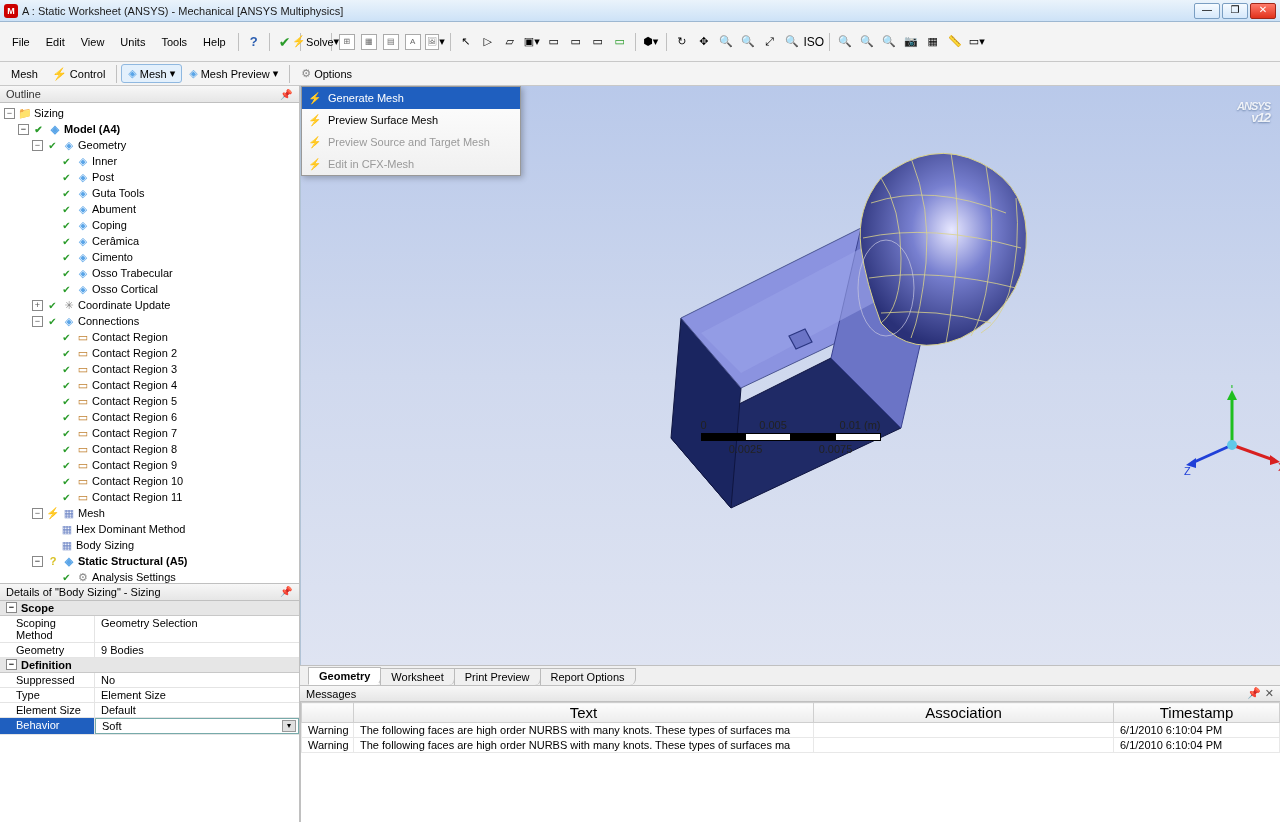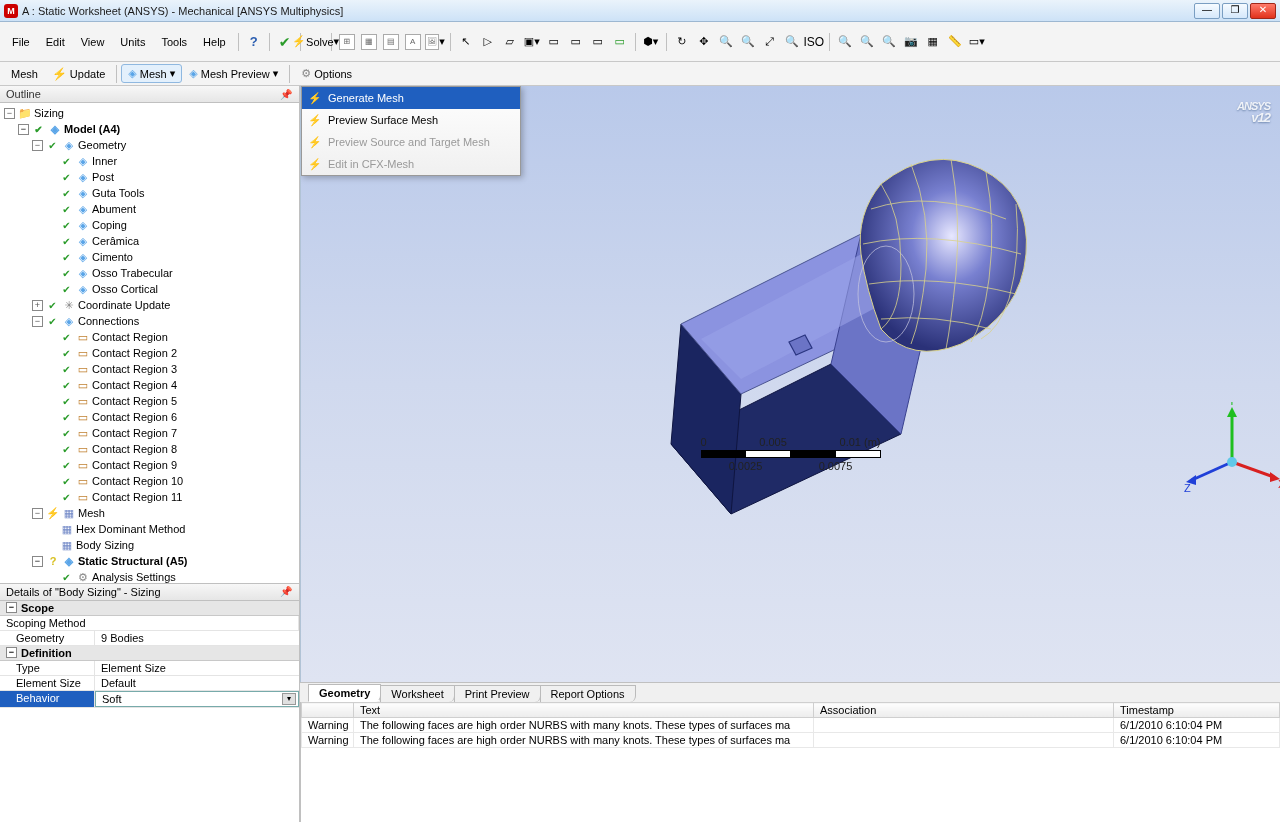--- a/index.html
+++ b/index.html
@@ -63,21 +63,21 @@
 .scalebar .ticks2 { display:flex; justify-content:space-around; width:180px; font-size:10px;}
 .view-tabs { height:20px; background:#f0f0f0; border-top:1px solid #c0c0c0; display:flex; align-items:flex-end; padding-left:8px;}
 .view-tabs .vtab { padding:2px 10px; background:#fff; border:1px solid #bbb; border-bottom:none; border-top-left-radius:0; border-bottom-right-radius:6px; margin-right:-1px; font-size:11px; cursor:pointer;}
 .view-tabs .vtab:first-child { font-weight:bold; background:#fff; border-bottom:1px solid #fff; }
 .view-tabs .vtab:not(:first-child){ background:#f0f0f0;}
 .messages-header { background:linear-gradient(#f7f7f7,#e6e6e6); border-top:1px solid #c0c0c0; border-bottom:1px solid #c0c0c0; padding:1px 6px; display:flex; justify-content:space-between; align-items:center;}
 .messages-header .mh-controls span { cursor:pointer; margin-left:4px; color:#555;}
 .messages-area { height:138px; background:#fff; display:flex; flex-direction:column; border-left:1px solid #c0c0c0;}
 .msg-table { flex:1; overflow:auto; }
 .msg-table table { width:100%; border-collapse:collapse; table-layout:fixed;}
-.msg-table th { background:linear-gradient(#fdfdfd,#ececec); border:1px solid #cfcfcf; text-align:left; padding:1px 6px; font-weight:normal; font-size:11px;}
+.msg-table th { background:linear-gradient(#fdfdfd,#ececec); border:1px solid #cfcfcf; text-align:center; padding:1px 6px; font-weight:normal; font-size:15px;}
 .msg-table td { border:1px solid #e8e8e8; padding:1px 6px; font-size:11px; white-space:nowrap; overflow:hidden; text-overflow:clip;}
 .msg-table td:first-child, .msg-table th:first-child { width:52px;}
 .msg-table th:nth-child(2), .msg-table td:nth-child(2) { width:460px;}
 .msg-table th:nth-child(3), .msg-table td:nth-child(3) { width:300px;}
 .model-3d { position:absolute; left:50%; top:40%; transform:translate(-50%,-50%); }
 .splitter-grip { position:absolute; left:-5px; top:50%; width:5px; height:40px; background:repeating-linear-gradient(180deg,#bbb 0 2px,#eee 2px 4px); border:1px solid #aaa; cursor:ew-resize;}
 .pin { font-size:10px; color:#555; cursor:pointer;}
 svg { display:block; }
 .ic { width:16px; height:16px; display:inline-block; border:1px solid #aaa; background:#fff; font-size:8px; text-align:center; line-height:14px; color:#666;}
 </style>
@@ -157,21 +157,21 @@
     <span class="icon-btn">▭▾</span>
   </div>
 </div>
 
 <div class="toolbar">
   <div class="tool-btn">
       <span>Mesh</span>
     </div>
   <div class="tool-btn">
       <span class="bolt">⚡</span>
-      <span>Update</span>
+      <span>Control</span>
     </div>
   <span class="sep"></span>
   <div class="tool-btn" style="border-color:#8fb8e0;background:#e3f0fc;"><span class="cube">◈</span><span>Mesh</span> ▾</div>
   <div class="tool-btn"><span class="cube">◈</span><span>Mesh Preview</span> ▾</div>
   <span class="sep"></span>
   <div class="tool-btn">
       <span style="color:#888;">⚙</span>
       <span>Options</span>
     </div>
 </div>
@@ -396,28 +396,33 @@
       <span>Details of "Body Sizing" - Sizing</span>
         <span class="pin">📌</span>
     </div>
     <div class="details-table">
       <div class="section">
           <span class="exp">−</span>
           <span>Scope</span>
         </div>
       <div class="drow">
           <div>Scoping Method</div>
+          <div>Geometry Selection</div>
         </div>
       <div class="drow">
           <div>Geometry</div>
           <div>9 Bodies</div>
         </div>
       <div class="section">
           <span class="exp">−</span>
           <span>Definition</span>
+        </div>
+      <div class="drow">
+          <div>Suppressed</div>
+          <div>No</div>
         </div>
       <div class="drow">
           <div>Type</div>
           <div>Element Size</div>
         </div>
       <div class="drow">
           <div>Element Size</div>
           <div>Default</div>
         </div>
       <div class="drow sel">
@@ -537,20 +542,24 @@
       </div>
     </div>
 
     <div class="view-tabs">
       <div class="vtab">Geometry</div>
       <div class="vtab">Worksheet</div>
       <div class="vtab">Print Preview</div>
       <div class="vtab">Report Options</div>
     </div>
 
+    <div class="messages-header">
+      <span>Messages</span>
+      <span class="mh-controls"><span>📌</span><span>✕</span></span>
+    </div>
     <div class="messages-area">
       <div class="msg-table">
         <table>
           <thead>
               <tr>
             <th></th>
             <th>Text</th>
             <th>Association</th>
             <th>Timestamp</th>
           </tr>

